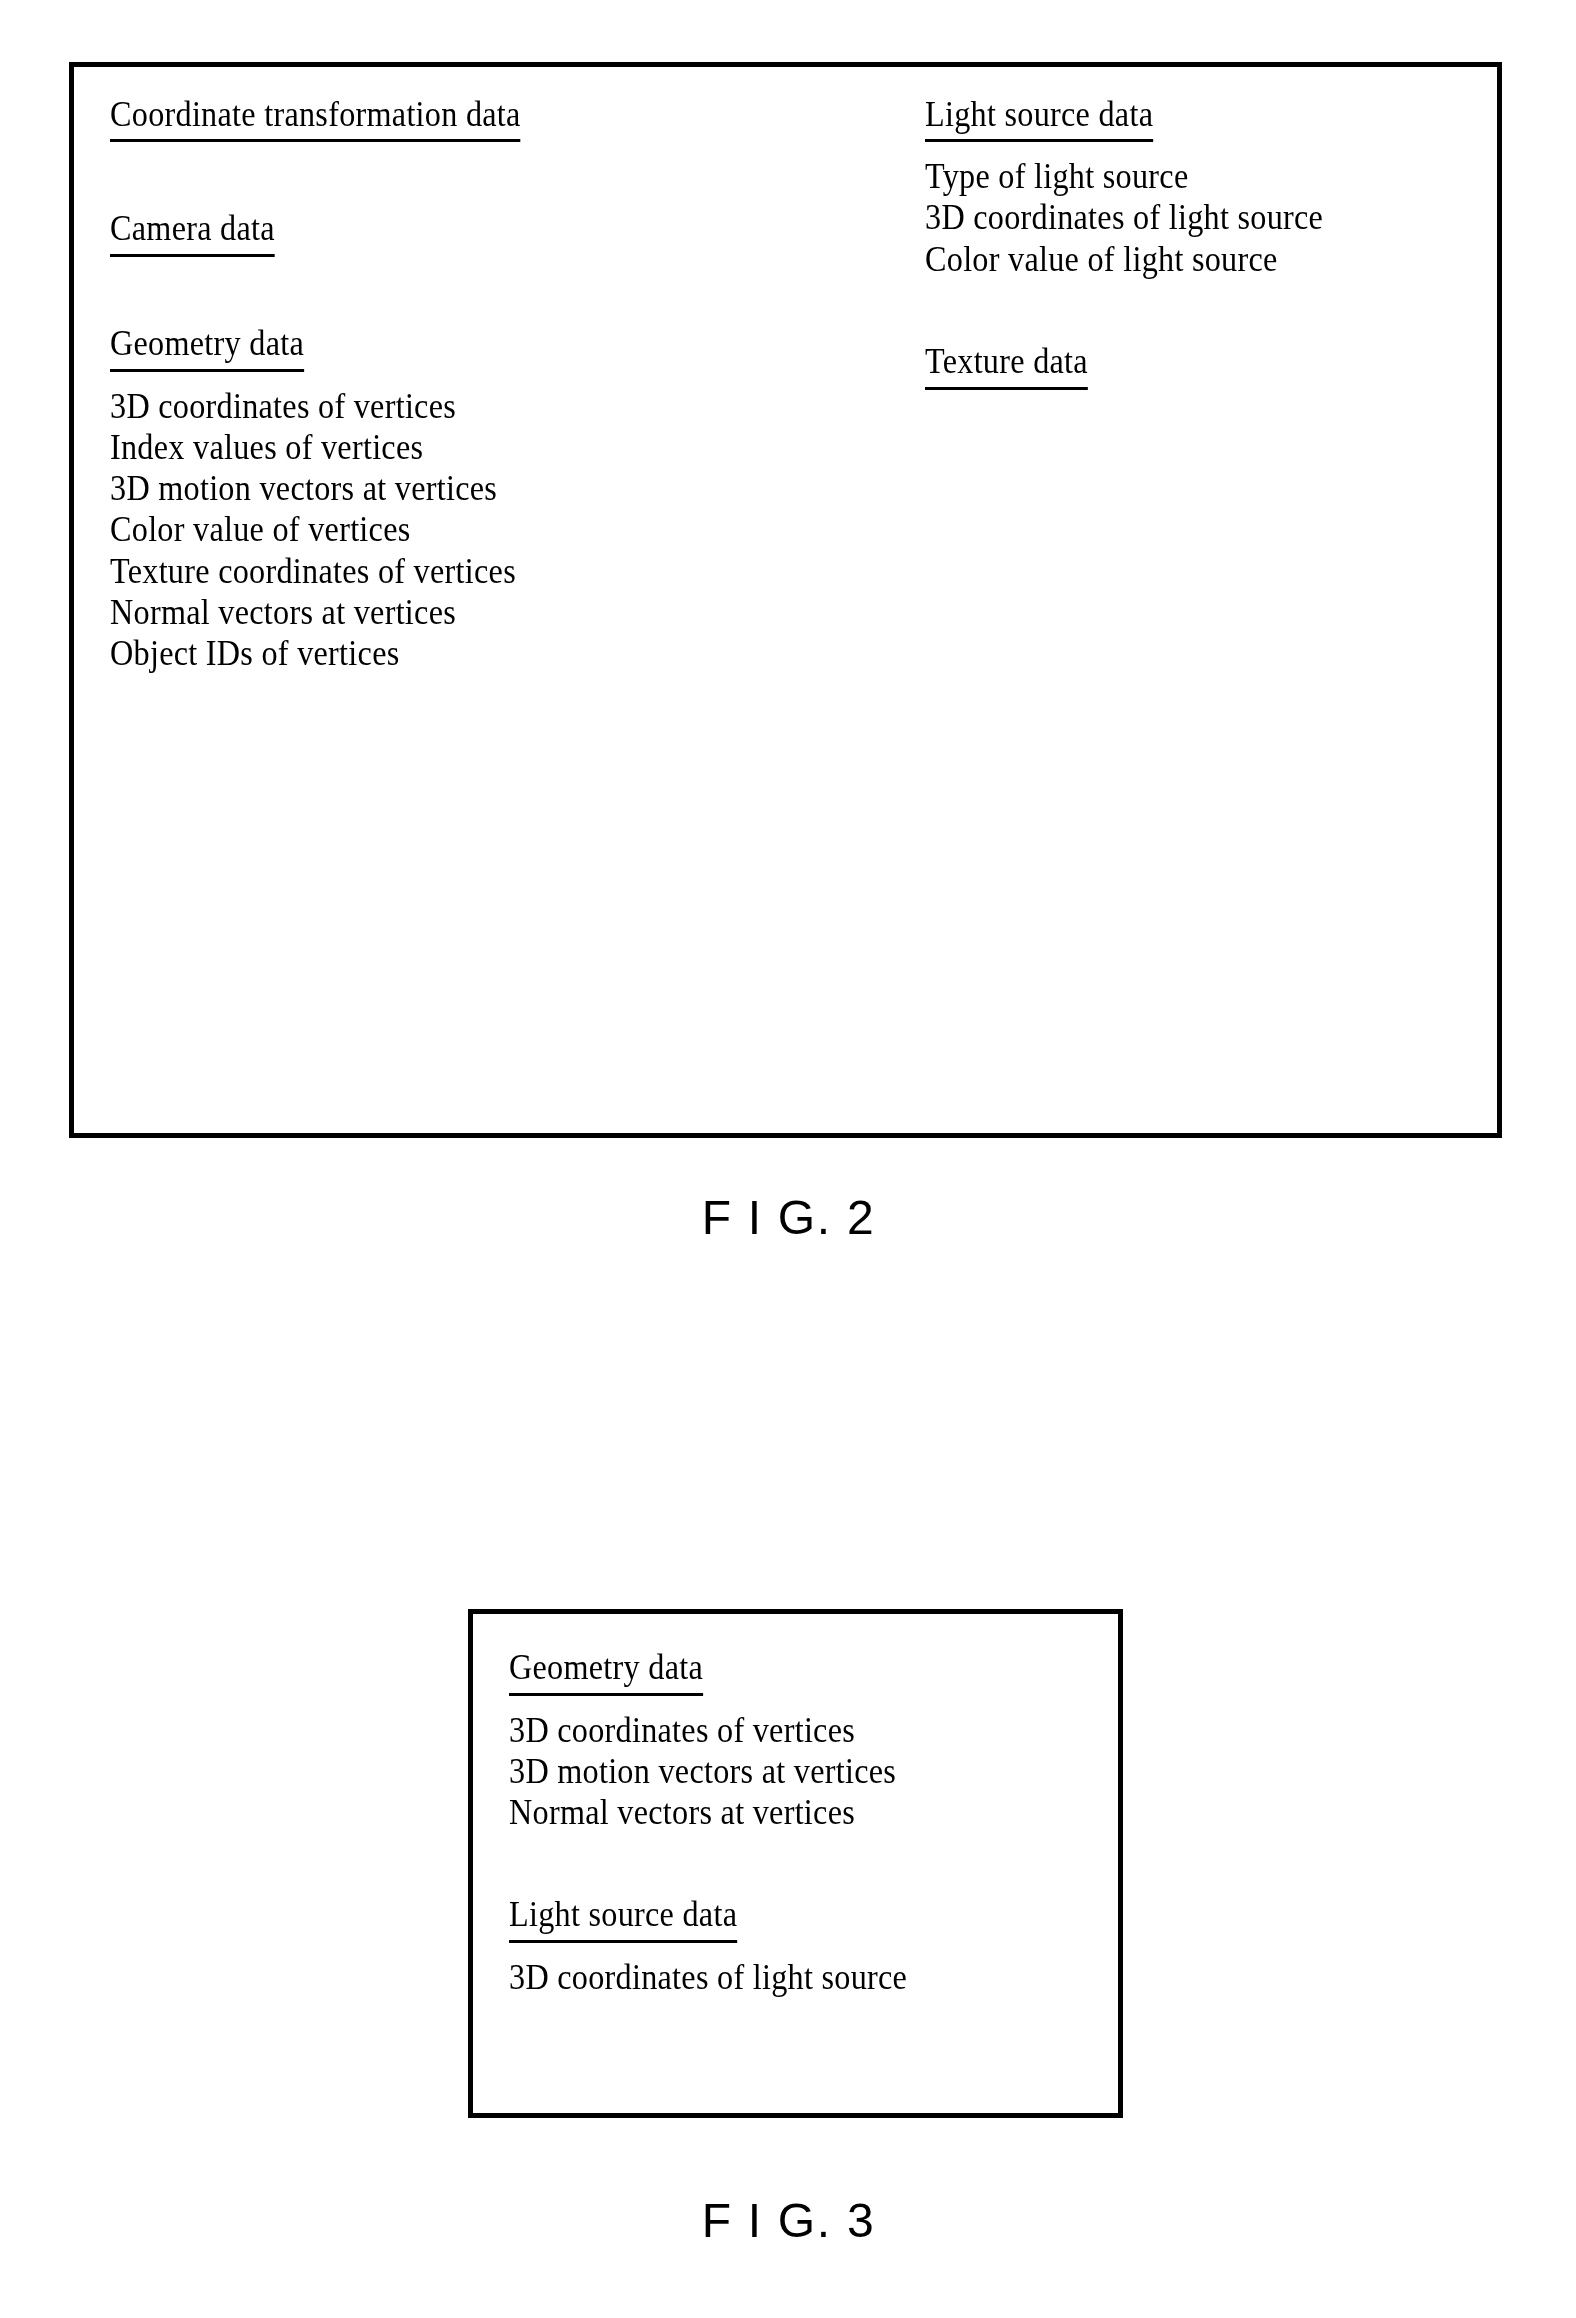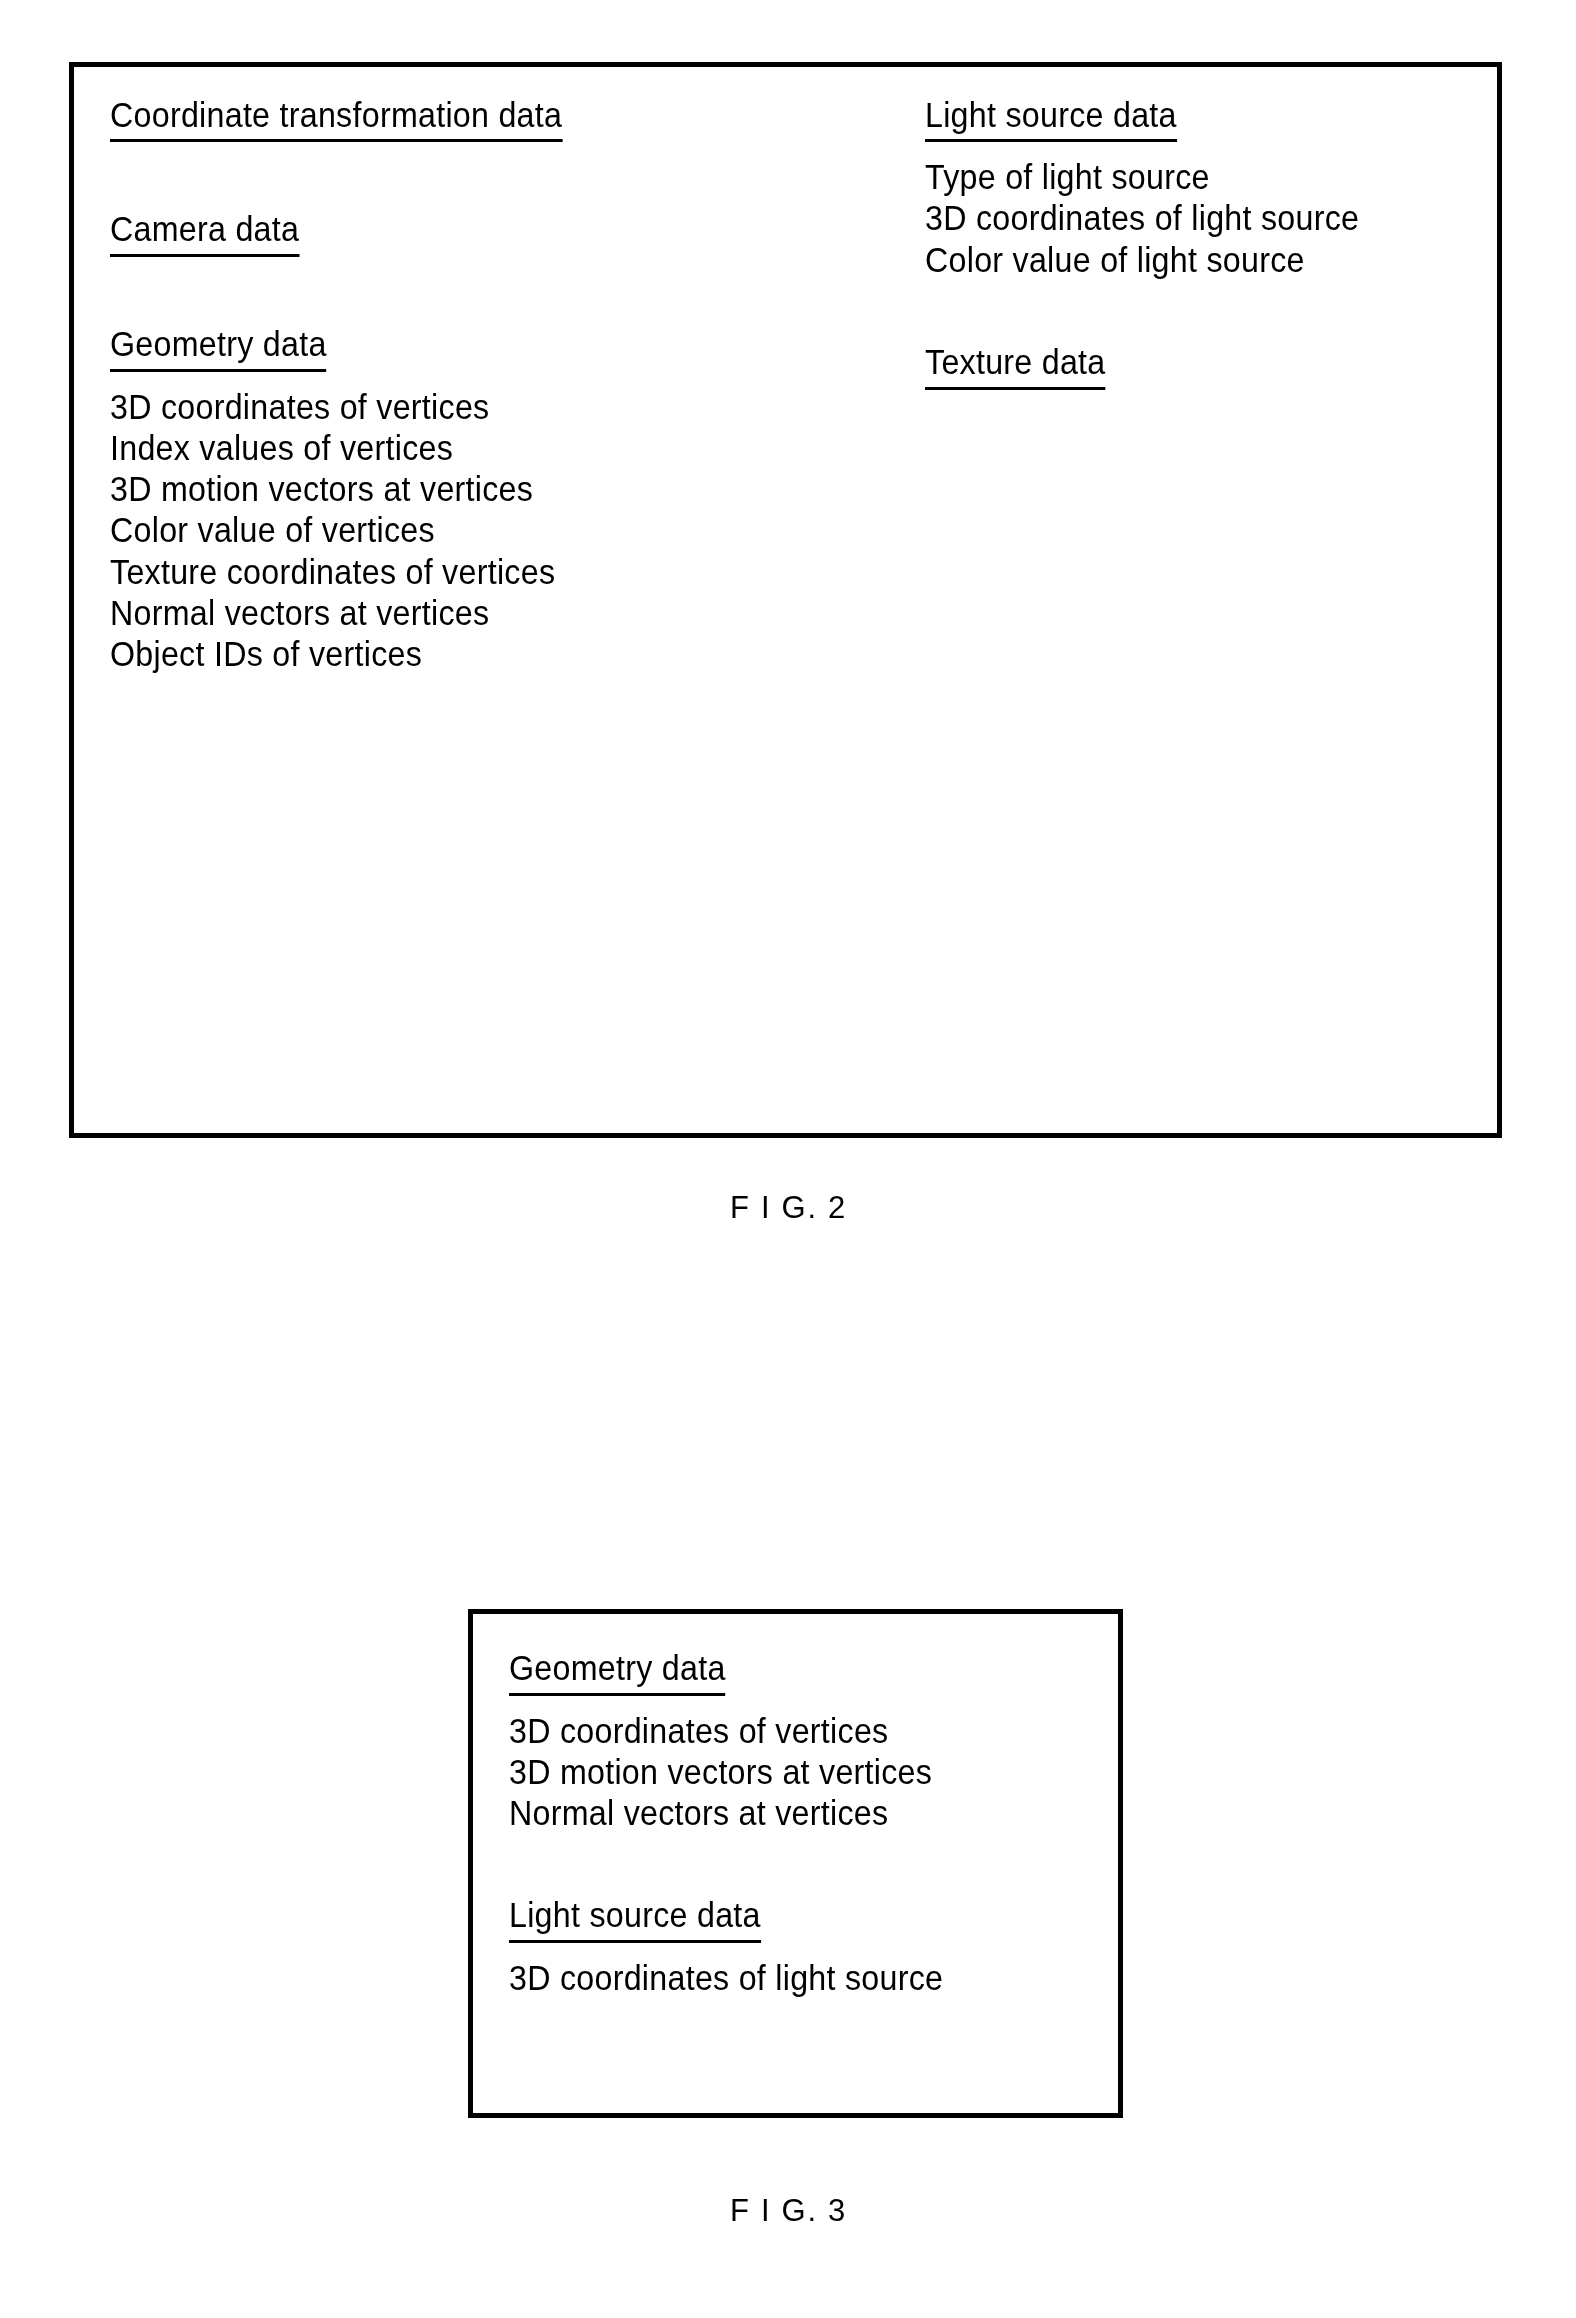--- a/index.html
+++ b/index.html
@@ -54,21 +54,21 @@
   }
 
   #fig3-content {
     position: absolute;
     left: 36px;
     top: 34px;
     width: 593px;
   }
 
   
-  .data-block { margin-bottom: 0; }
+  .data-block { margin-bottom: 0; font-family: Liberation Serif, serif; }
 
   .block-gap-lg { height: 67px; }
   .block-gap-md { height: 62px; }
 
   .block-heading {
     display: inline-block;
     font-size: 35px;
     line-height: 1.13;
     letter-spacing: 0.3px;
     white-space: nowrap;
@@ -93,21 +93,21 @@
     transform: scaleX(0.92);
     transform-origin: left center;
   }
 
   
   .fig-caption {
     position: absolute;
     width: 100%;
     left: 0;
     text-align: center;
-    font-size: 31px;
+    font-size: 48px;
     letter-spacing: 1.7px;
     font-stretch: condensed;
   }
 
   #fig2-caption { top: 1190px; }
   #fig3-caption { top: 2193px; }
 </style>
 </head>
 <body>
 

